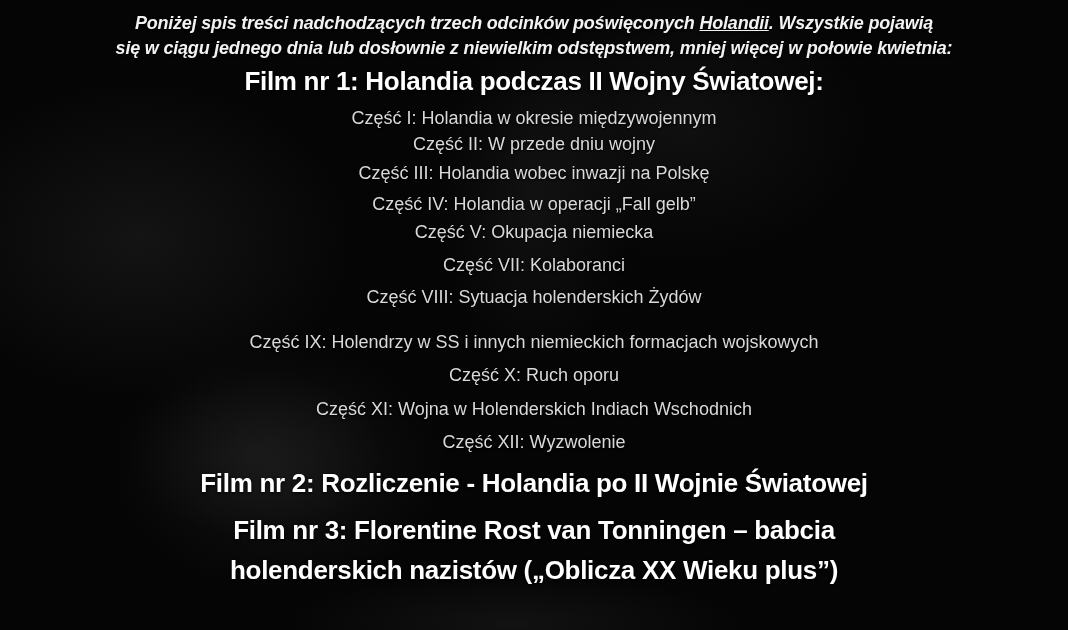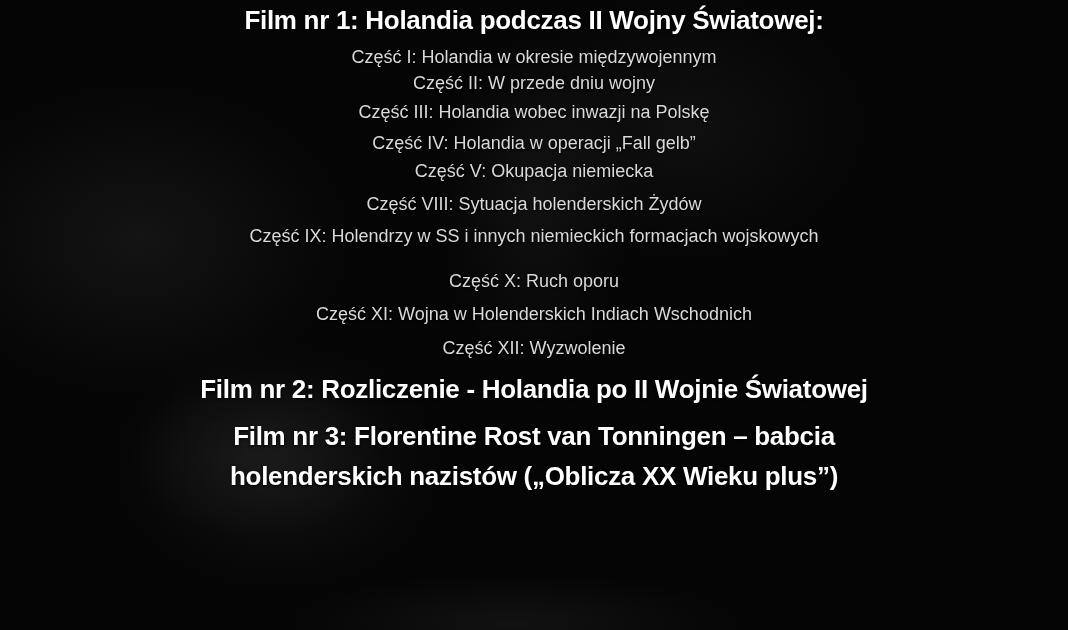--- a/index.html
+++ b/index.html
@@ -79,29 +79,34 @@
   .film3-title {
     margin-top: 9px;
     line-height: 40px;
   }
 </style>
 </head>
 <body>
 
 <div class="slide">
 
+  <div class="intro">
+    <span>Poniżej spis treści nadchodzących trzech odcinków poświęconych </span><span class="em">Holandii</span><span>. Wszystkie pojawią</span><br>
+    <span>się w ciągu jednego dnia lub dosłownie z niewielkim odstępstwem, mniej więcej w połowie kwietnia:</span>
+  </div>
 
   <div class="film-title film1-title">Film nr 1: Holandia podczas II Wojny Światowej:</div>
 
   <div class="parts">
     <div class="part">Część I: Holandia w okresie międzywojennym</div>
     <div class="part">Część II: W przede dniu wojny</div>
     <div class="part">Część III: Holandia wobec inwazji na Polskę</div>
     <div class="part">Część IV: Holandia w operacji „Fall gelb”</div>
     <div class="part">Część V: Okupacja niemiecka</div>
+    <div class="part">Część VII: Kolaboranci</div>
     <div class="part">Część VIII: Sytuacja holenderskich Żydów</div>
     <div class="part">Część IX: Holendrzy w SS i innych niemieckich formacjach wojskowych</div>
     <div class="part">Część X: Ruch oporu</div>
     <div class="part">Część XI: Wojna w Holenderskich Indiach Wschodnich</div>
     <div class="part">Część XII: Wyzwolenie</div>
   </div>
 
   <div class="film-title film2-title">Film nr 2: Rozliczenie - Holandia po II Wojnie Światowej</div>
 
   <div class="film-title film3-title">

